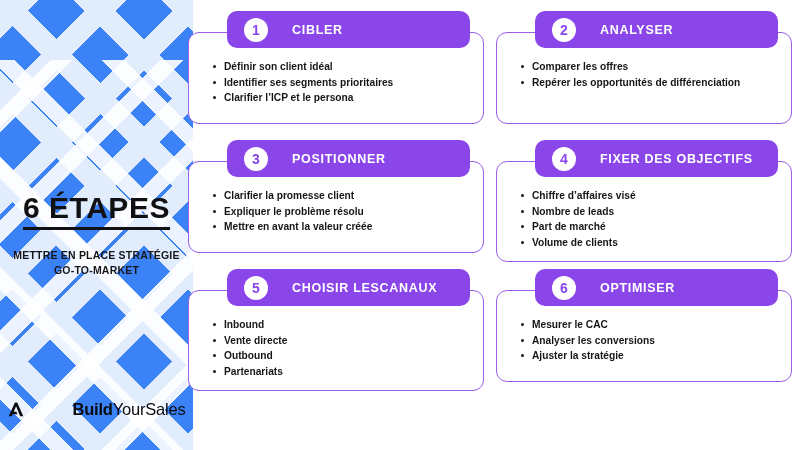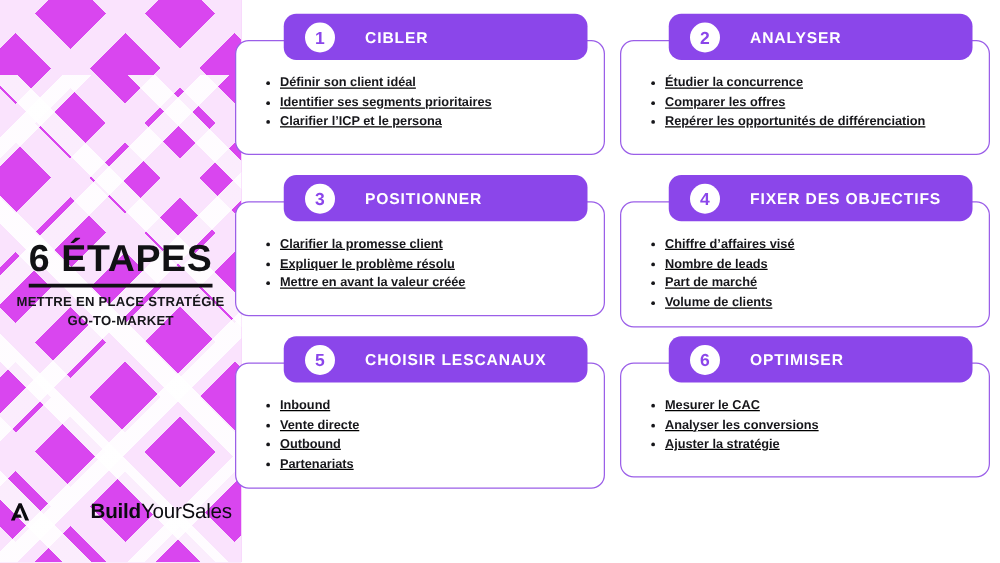--- a/index.html
+++ b/index.html
@@ -20,21 +20,21 @@
     overflow: hidden;
   }
 
   
   .left-panel {
     position: absolute;
     left: 0;
     top: 0;
     width: 193px;
     height: 450px;
-    background: #d946ef;
+    background: #3b82f6;
     overflow: hidden;
   }
   .chevron-pattern {
     position: absolute;
     left: -40px;
     top: -40px;
     width: 290px;
     height: 540px;
     background-image:
       repeating-linear-gradient(135deg,
@@ -79,21 +79,21 @@
     display: inline-block;
     font-size: 30px;
     font-weight: bold;
     letter-spacing: 0.5px;
     color: #111114;
     line-height: 1.05;
     padding-bottom: 3px;
     border-bottom: 3px solid #111114;
   }
   .subline {
-    margin-top: 5px;
+    margin-top: 18px;
     font-size: 10.5px;
     font-weight: bold;
     letter-spacing: 0.2px;
     color: #16161a;
     line-height: 1.45;
   }
 
   .logo-block {
     position: absolute;
     left: 0;
@@ -180,21 +180,20 @@
     font-size: 12.5px;
     font-weight: bold;
     letter-spacing: 0.7px;
     white-space: nowrap;
   }
 
   .bullets {
     list-style: none;
     margin: 0;
     padding: 0;
-    text-decoration: underline;
   }
   .bullets li {
     position: relative;
     padding-left: 11px;
     font-size: 10.2px;
     font-weight: bold;
     color: #16161a;
     line-height: 1.52;
     white-space: nowrap;
   }
@@ -254,21 +253,20 @@
       </div>
     </div>
 
     <div class="card-slot col-b row-1">
       <div class="card">
         <div class="card-header">
           <div class="step-circle">2</div>
           <div class="card-title">ANALYSER</div>
         </div>
         <ul class="bullets">
-          <li>Étudier la concurrence</li>
           <li>Comparer les offres</li>
           <li>Repérer les opportunités de différenciation</li>
         </ul>
       </div>
     </div>
 
     <div class="card-slot col-a row-2">
       <div class="card">
         <div class="card-header">
           <div class="step-circle">3</div>

